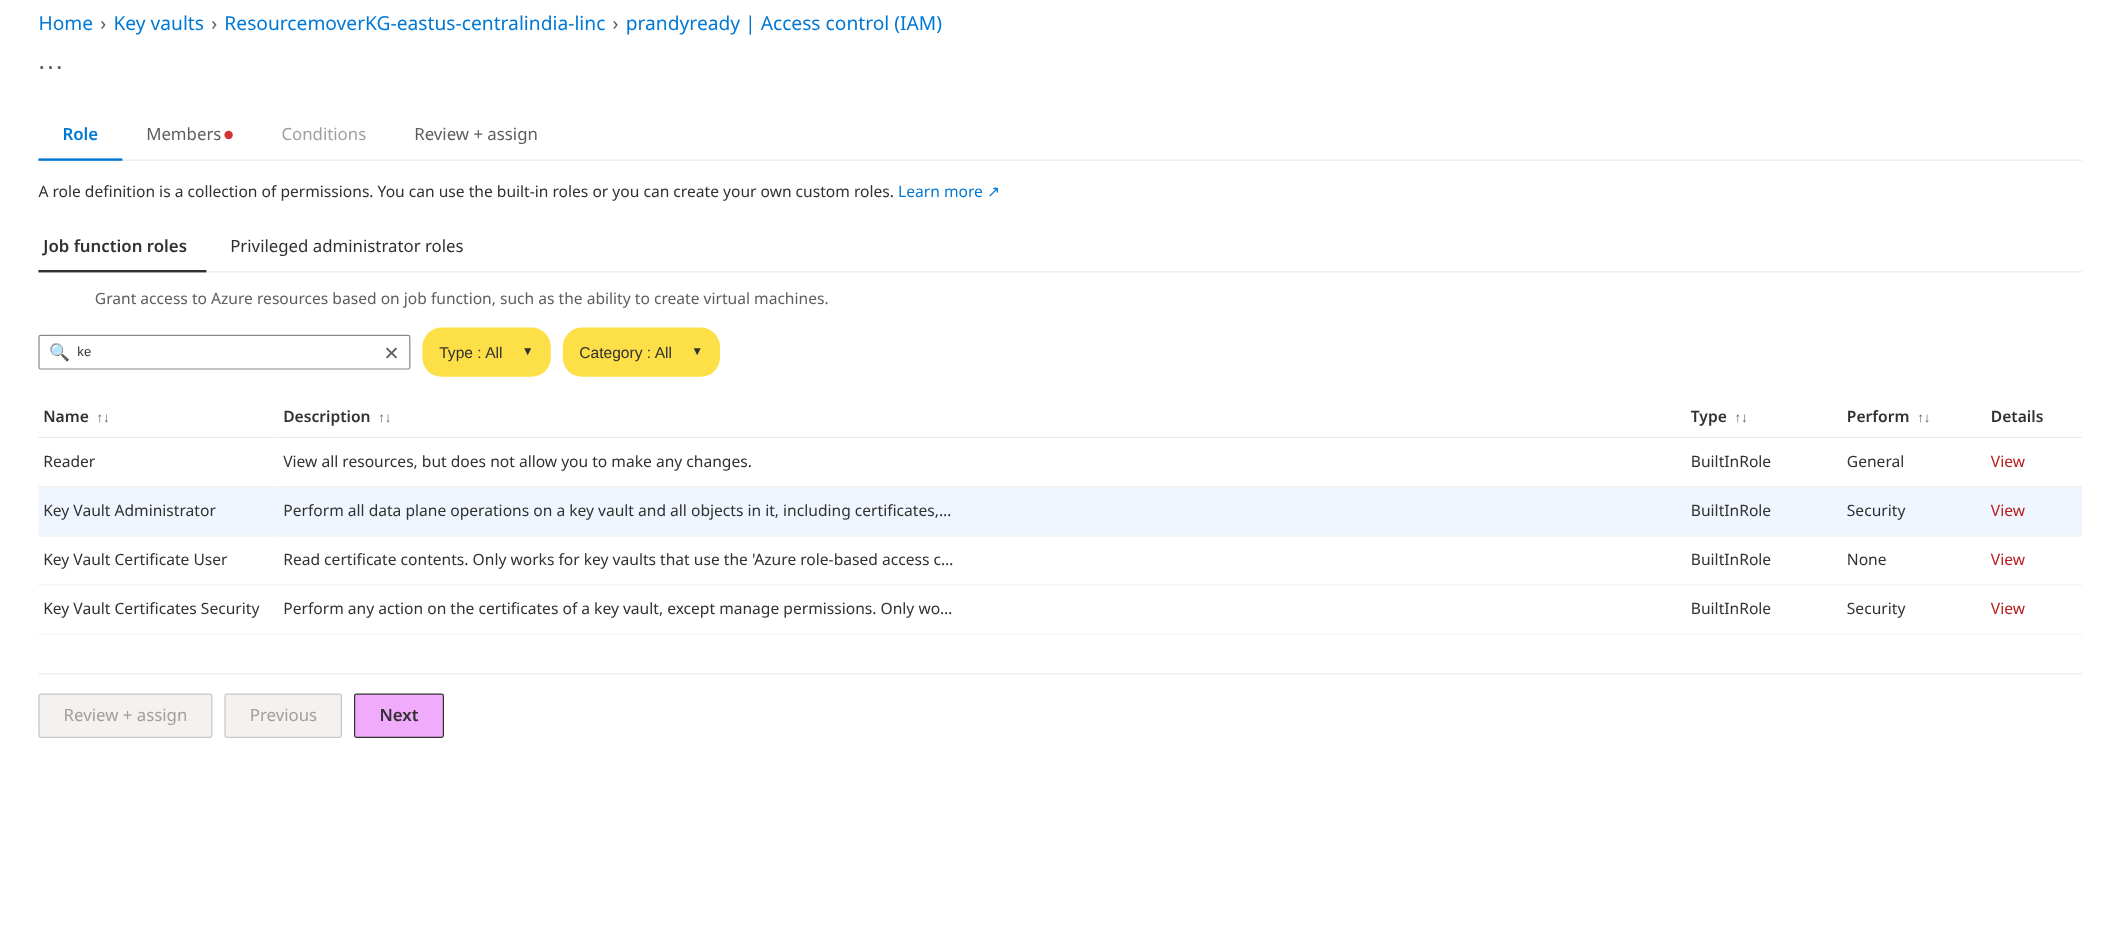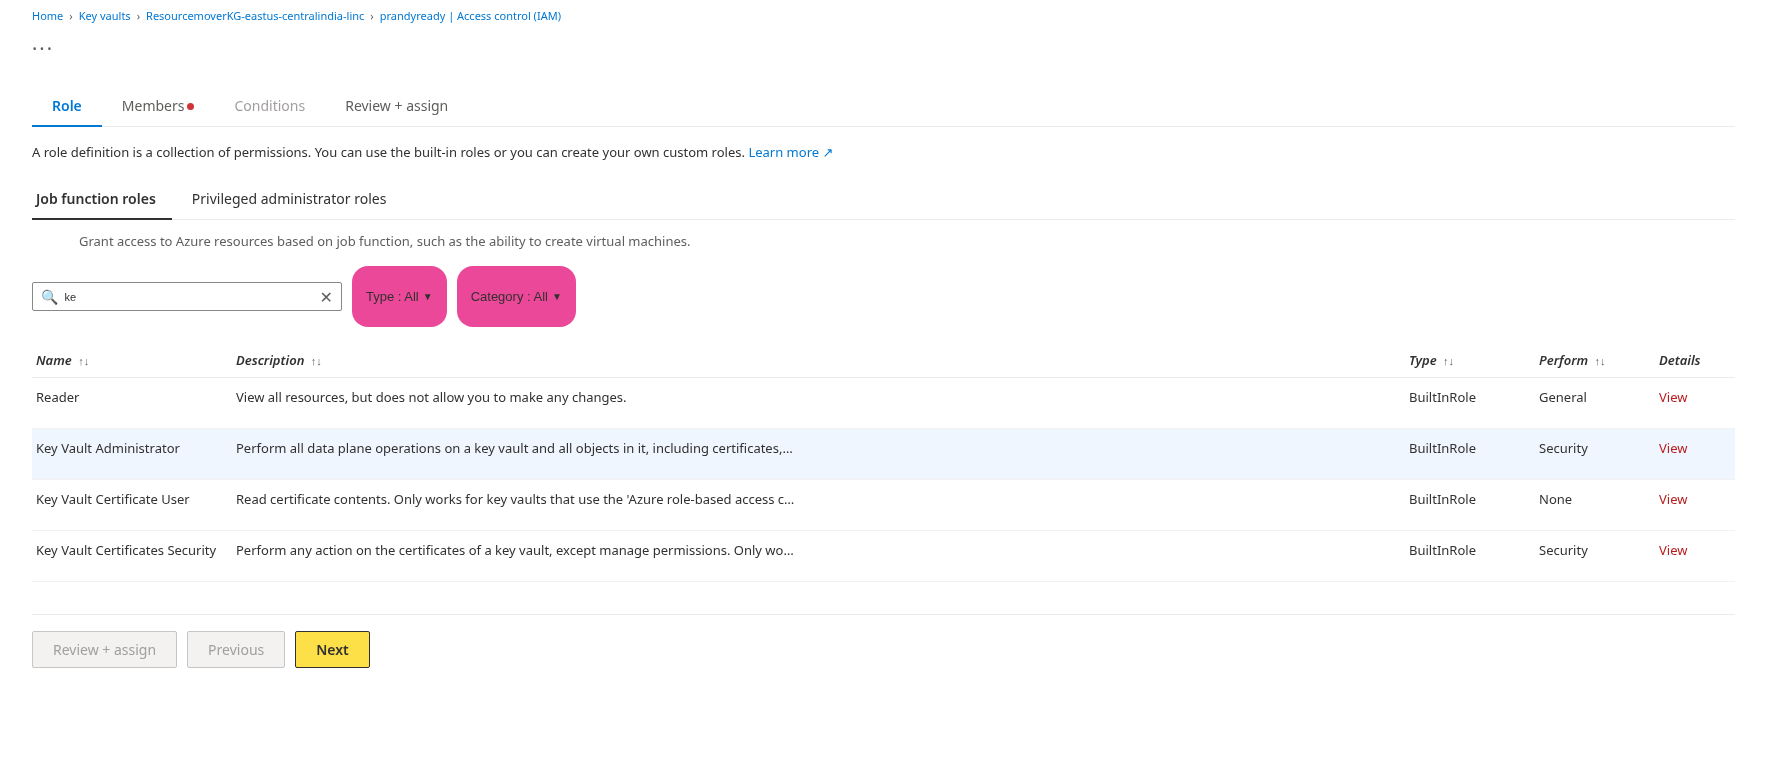--- a/index.html
+++ b/index.html
@@ -7,21 +7,21 @@
       font-family: 'Segoe UI', system-ui, sans-serif;
       font-size: 14px;
       color: #323130;
       background: #fff;
       padding: 0 32px 32px 32px;
     }
     .breadcrumb {
       display: flex;
       align-items: center;
       gap: 6px;
-      font-size: 11px;
+      font-size: 16px;
       color: #0078d4;
       padding: 8px 0 12px 0;
       flex-wrap: wrap;
     }
     .breadcrumb span {
       color: #605e5c;
     }
     .breadcrumb a {
       color: #0078d4;
       text-decoration: none;
@@ -144,52 +144,51 @@
     }
     .clear-icon {
       color: #605e5c;
       font-size: 16px;
       cursor: pointer;
       line-height: 1;
     }
     .filter-pill {
       display: flex;
       align-items: center;
-      background: #ec4899;
+      background: #fde047;
       border-radius: 16px;
-      padding: 23px 14px;
+      padding: 13px 14px;
       font-size: 13px;
       color: #323130;
       cursor: pointer;
       border: none;
-      gap: 4px;
+      gap: 16px;
     }
     table {
       width: 100%;
       border-collapse: collapse;
     }
     thead tr {
       border-bottom: 1px solid #edebe9;
-      font-style: italic;
     }
     th {
       text-align: left;
       font-weight: 600;
       font-size: 13px;
       padding: 8px 12px 8px 4px;
       color: #323130;
       white-space: nowrap;
     }
     th .sort-icon {
       font-size: 11px;
       color: #605e5c;
       margin-left: 3px;
     }
     td {
-      padding: 10px 12px 22px 4px;
+      padding: 10px 12px 12px 4px;
       font-size: 13px;
       color: #323130;
       vertical-align: middle;
     }
     tbody tr {
       border-bottom: 1px solid #f3f2f1;
     }
     tbody tr.selected {
       background: #f0f6ff;
     }
@@ -209,21 +208,21 @@
     }
     .btn {
       padding: 8px 20px;
       font-size: 14px;
       border-radius: 2px;
       cursor: pointer;
       font-family: inherit;
       white-space: nowrap;
     }
     .btn-primary {
-      background: #fde047;
+      background: #f0abfc;
       border: 1px solid #323130;
       color: #323130;
       font-weight: 600;
     }
     .btn-disabled {
       background: #f3f2f1;
       border: 1px solid #c8c6c4;
       color: #a19f9d;
       cursor: default;
     }

